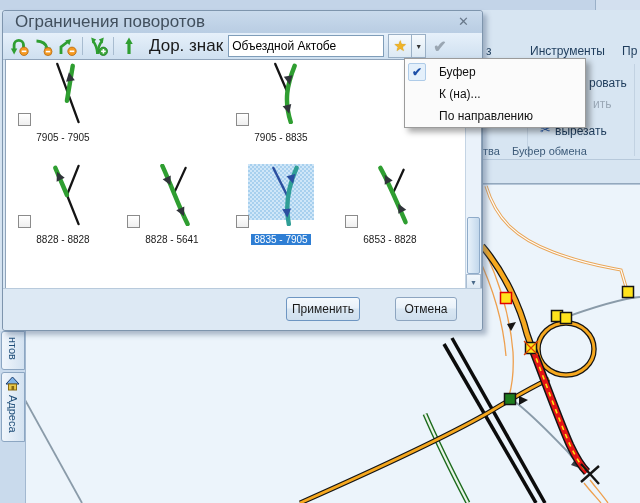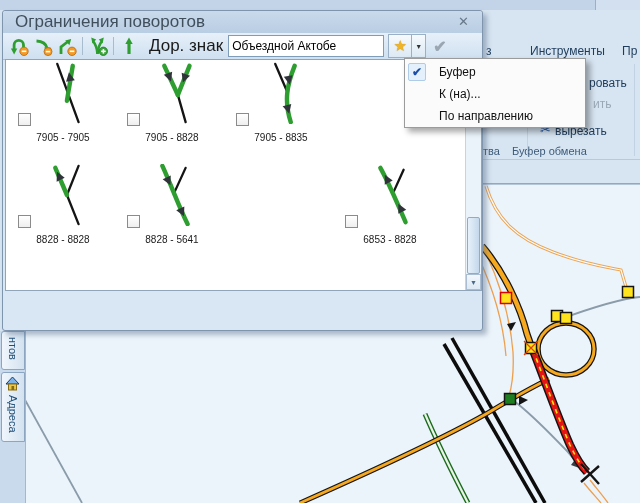--- a/index.html
+++ b/index.html
@@ -260,31 +260,20 @@
   <div class="dlg-list">
     <div class="cell" style="left:4px;top:2px">
       <svg class="glyph" viewBox="0 0 64 64">
           <path d="M24,2 L46,62" fill="none" stroke="#141414" stroke-width="2.4" stroke-linecap="round"></path>
           <path d="M40,4 L34,40" fill="none" stroke="#2f9e31" stroke-width="4.6" stroke-linecap="round"></path>
           <polygon points="0,-5.5 4.6,3.6 -4.6,3.6" fill="#30343a" transform="translate(37,16) rotate(-10)"></polygon>
         </svg>
       <span class="cb"></span>
       <div class="lbl"><span>7905 - 7905</span></div>
     </div>
-    <div class="cell" style="left:113px;top:2px">
-      <svg class="glyph" viewBox="0 0 64 64">
-          <path d="M36,34 L44,62" fill="none" stroke="#141414" stroke-width="2.4" stroke-linecap="round"></path>
-          <path d="M22,4 L36,34" fill="none" stroke="#2f9e31" stroke-width="4.6" stroke-linecap="round"></path>
-          <path d="M48,4 L36,34" fill="none" stroke="#2f9e31" stroke-width="4.6" stroke-linecap="round"></path>
-          <polygon points="0,-5.5 4.6,3.6 -4.6,3.6" fill="#30343a" transform="translate(27,15) rotate(160)"></polygon>
-          <polygon points="0,-5.5 4.6,3.6 -4.6,3.6" fill="#30343a" transform="translate(43,16) rotate(200)"></polygon>
-        </svg>
-      <span class="cb"></span>
-      <div class="lbl"><span>7905 - 8828</span></div>
-    </div>
     <div class="cell" style="left:222px;top:2px">
       <svg class="glyph" viewBox="0 0 64 64">
           <path d="M24,2 L36,30" fill="none" stroke="#141414" stroke-width="2.4" stroke-linecap="round"></path>
           <path d="M44,4 C36,24 33,40 40,62" fill="none" stroke="#2f9e31" stroke-width="4.6" stroke-linecap="round"></path>
           <polygon points="0,-5.5 4.6,3.6 -4.6,3.6" fill="#30343a" transform="translate(38,18) rotate(170)"></polygon>
           <polygon points="0,-5.5 4.6,3.6 -4.6,3.6" fill="#30343a" transform="translate(37,48) rotate(165)"></polygon>
         </svg>
       <span class="cb"></span>
       <div class="lbl"><span>7905 - 8835</span></div>
     </div>
@@ -300,38 +289,53 @@
     <div class="cell" style="left:113px;top:104px">
       <svg class="glyph" viewBox="0 0 64 64">
           <path d="M44,4 L33,28" fill="none" stroke="#141414" stroke-width="2.4" stroke-linecap="round"></path>
           <path d="M20,2 C30,24 37,44 46,62" fill="none" stroke="#2f9e31" stroke-width="4.6" stroke-linecap="round"></path>
           <polygon points="0,-5.5 4.6,3.6 -4.6,3.6" fill="#30343a" transform="translate(26,17) rotate(155)"></polygon>
           <polygon points="0,-5.5 4.6,3.6 -4.6,3.6" fill="#30343a" transform="translate(40,49) rotate(155)"></polygon>
         </svg>
       <span class="cb"></span>
       <div class="lbl"><span>8828 - 5641</span></div>
     </div>
+    <div class="cell" style="left:222px;top:104px">
+        <div class="sel-overlay"></div>
+      <svg class="glyph" viewBox="0 0 64 64">
+          <path d="M22,4 L38,36" fill="none" stroke="#2b4fa0" stroke-width="2.4" stroke-linecap="round"></path>
+          <path d="M46,4 C38,22 34,42 38,62" fill="none" stroke="#2f9e96" stroke-width="4.6" stroke-linecap="round"></path>
+          <polygon points="0,-5.5 4.6,3.6 -4.6,3.6" fill="#2b4fa0" transform="translate(41,15) rotate(165)"></polygon>
+          <polygon points="0,-5.5 4.6,3.6 -4.6,3.6" fill="#2b4fa0" transform="translate(36,50) rotate(175)"></polygon>
+        </svg>
+      <span class="cb"></span>
+      <div class="lbl"><span class="sel">8835 - 7905</span></div>
+    </div>
     <div class="cell" style="left:331px;top:104px">
       <svg class="glyph" viewBox="0 0 64 64">
           <path d="M44,6 L34,28" fill="none" stroke="#141414" stroke-width="2.4" stroke-linecap="round"></path>
           <path d="M20,4 C30,22 38,42 46,60" fill="none" stroke="#2f9e31" stroke-width="4.6" stroke-linecap="round"></path>
           <polygon points="0,-5.5 4.6,3.6 -4.6,3.6" fill="#30343a" transform="translate(27,16) rotate(-27)"></polygon>
           <polygon points="0,-5.5 4.6,3.6 -4.6,3.6" fill="#30343a" transform="translate(41,46) rotate(-27)"></polygon>
         </svg>
       <span class="cb"></span>
       <div class="lbl"><span>6853 - 8828</span></div>
     </div>
 
     <div class="scroll">
       <span class="sc-btn sc-up">▲</span>
       <span class="sc-thumb"></span>
       <span class="sc-btn sc-down">▼</span>
     </div>
   </div>
 
+  <div class="btnbar">
+    <span class="btn btn-apply">Применить</span>
+    <span class="btn btn-cancel">Отмена</span>
+  </div>
 </div>
 
 <div class="menu">
   <div class="menu-item">
     <span class="mcheck">✔</span>
     <span>Буфер</span>
   </div>
   <div class="menu-item">
     <span>К (на)...</span>
   </div>

